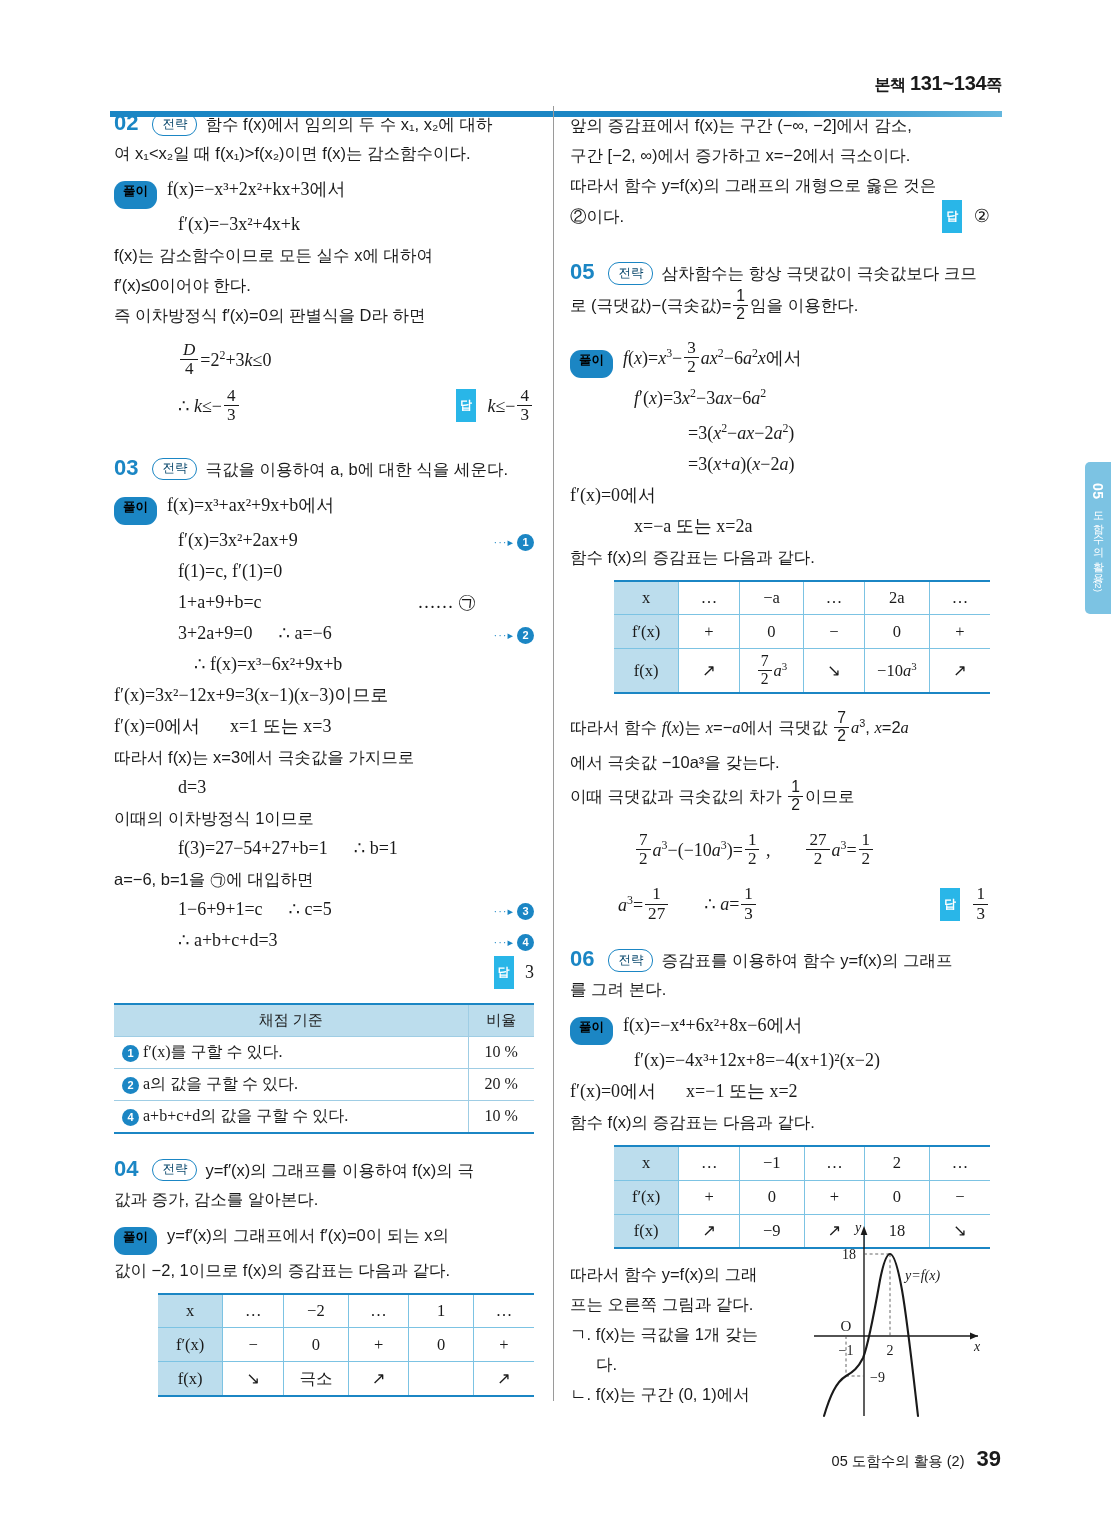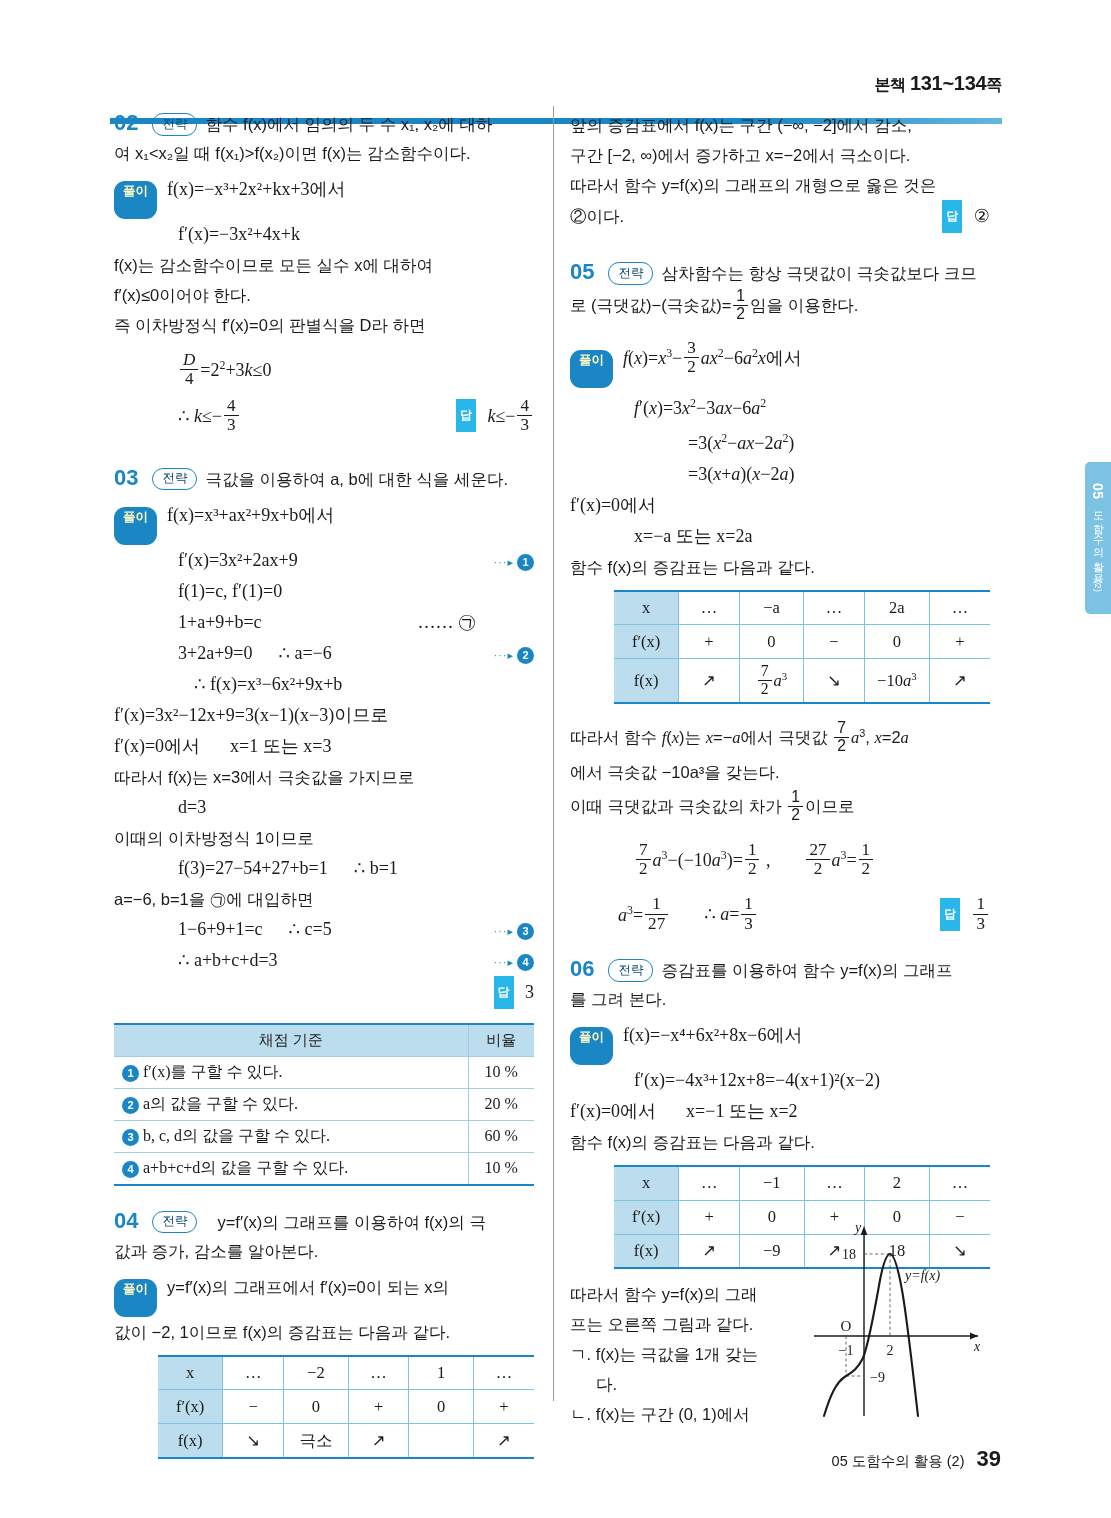--- a/index.html
+++ b/index.html
@@ -15,21 +15,21 @@
 
   
   #header-bar {
     position:absolute; left:110px; top:72px; width:892px;
   }
   #header-page-ref {
     text-align:right;
     font-family:"Liberation Sans", sans-serif;
     font-size:16px; font-weight:bold; color:#1a1a1a;
     letter-spacing:-0.3px;
-    padding-bottom:22px;
+    padding-bottom:15px;
   }
   #header-page-ref .big { font-size:20px; }
   #header-rule {
     height:6px;
     background:linear-gradient(to right,#1b86c4 0%,#1b86c4 72%,#64b7de 100%);
   }
 
   
   #columns { position:absolute; left:110px; top:110px; width:892px; height:1290px; }
   .column { position:absolute; top:0; width:420px; }
@@ -50,24 +50,24 @@
   }
   .tag-strategy {
     display:inline-block;
     border:1.6px solid #1b86c4; border-radius:11px;
     color:#0c4a6e; font-family:"Liberation Sans", sans-serif;
     font-size:12.5px; font-weight:normal;
     padding:1.5px 9px 2px; margin-right:8px; margin-top:3px;
     white-space:nowrap;
   }
   .tag-solution {
-    display:inline-block; background:#1b86c4; color:#fef9c3;
+    display:inline-block; background:#1b86c4; color:#000000;
     border-radius:11px; font-family:"Liberation Sans", sans-serif;
     font-size:12.5px; font-weight:bold;
-    padding:2px 9px 19px; margin-right:10px;
+    padding:2px 9px 9px; margin-right:10px;
     white-space:nowrap; vertical-align:2px;
   }
   .tag-answer {
     display:inline-block; background:#29b6e8; color:#fff;
     font-family:"Liberation Sans", sans-serif;
     font-size:12px; font-weight:bold;
     padding:1px 4px 2px; margin-right:7px;
     vertical-align:2px;
   }
   .txt { font-size:17.5px; line-height:30px; }
@@ -307,36 +307,32 @@
         </tr>
         <tr>
           <td class="crit"><span class="circ-num">1</span> <span>f′(x)를 구할 수 있다.</span></td>
           <td class="ratio">10 %</td>
         </tr>
         <tr>
           <td class="crit"><span class="circ-num">2</span> <span>a의 값을 구할 수 있다.</span></td>
           <td class="ratio">20 %</td>
         </tr>
         <tr>
-          <td class="crit"><span class="circ-num">3</span> <span>b, c, d의 값을 구할 수 있다.</span></td>
-          <td class="ratio">60 %</td>
-        </tr>
-        <tr>
           <td class="crit"><span class="circ-num">4</span> <span>a+b+c+d의 값을 구할 수 있다.</span></td>
           <td class="ratio">10 %</td>
         </tr>
       </tbody>
         </table>
     </div>
 
     <div class="problem" style="margin-top:22px;">
       <div class="prob-head">
         <span class="prob-num">04</span>
         <span class="tag-strategy">전략</span>
-        <span class="txt txt-ko grow" style="line-height:29px;margin-left:12px;">y=f′(x)의 그래프를 이용하여 f(x)의 극</span>
+        <span class="txt txt-ko grow" style="line-height:29px;">y=f′(x)의 그래프를 이용하여 f(x)의 극</span>
       </div>
       <div class="txt txt-ko" style="line-height:29px;">값과 증가, 감소를 알아본다.</div>
 
       <div class="row" style="margin-top:6px;">
         <span class="tag-solution">풀이</span>
         <span class="txt txt-ko">y=f′(x)의 그래프에서 f′(x)=0이 되는 x의</span>
       </div>
       <div class="txt txt-ko">값이 −2, 1이므로 f(x)의 증감표는 다음과 같다.</div>
 
       <table class="id-table" style="margin-left:44px;">

